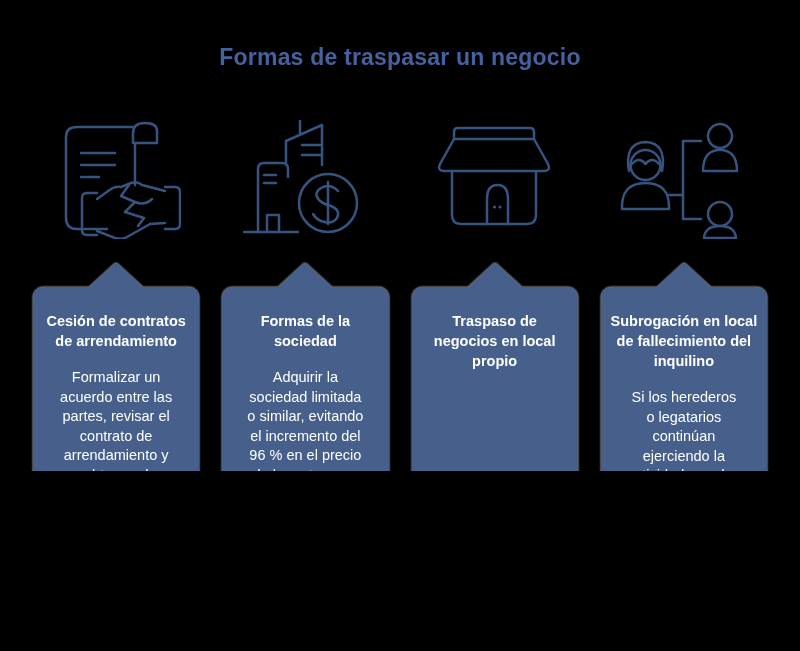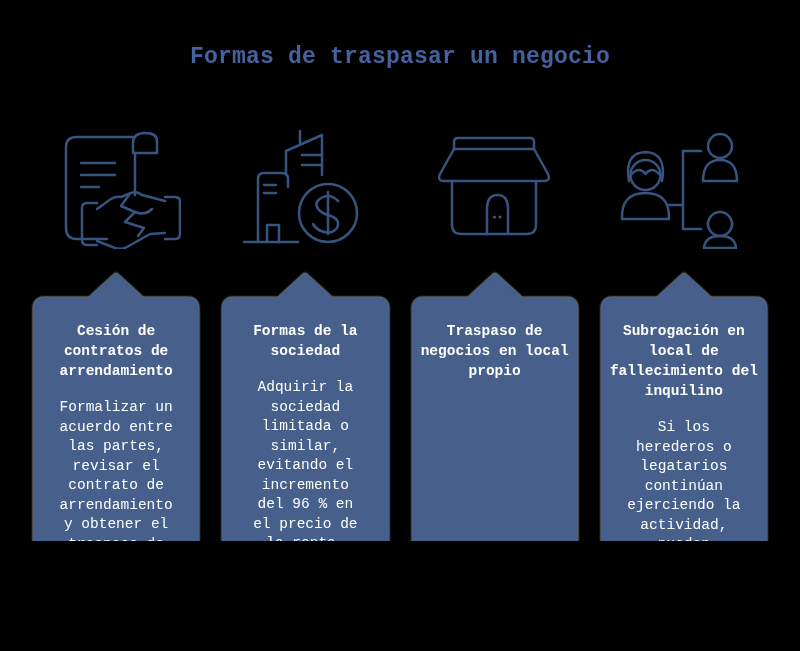--- a/index.html
+++ b/index.html
@@ -1,31 +1,31 @@
 <!DOCTYPE html>
 <html><head>
 <meta charset="utf-8">
 <style>
   html,body{margin:0;padding:0;background:#000;}
   .canvas{
     position:relative;
-    width:800px;height:541px;
+    width:800px;height:471px;
     background:#000;
-    font-family:Liberation Mono, monospace;
+    font-family:Liberation Sans, sans-serif;
     overflow:hidden;
   }
   .main-title{
     position:absolute;top:44px;left:0;width:100%;
     text-align:center;
     color:#45629e;
     font-size:23px;font-weight:bold;
     letter-spacing:.2px;
   }
   .columns{
-    position:absolute;top:129px;left:33px;width:734px;
+    position:absolute;top:119px;left:33px;width:734px;
     display:flex;gap:23px;justify-content:space-between;
   }
   .column{
     flex:1;min-width:0;
     display:flex;flex-direction:column;align-items:center;
   }
   .icon-wrap{
     height:120px;width:130px;
     display:flex;align-items:center;justify-content:center;
   }

